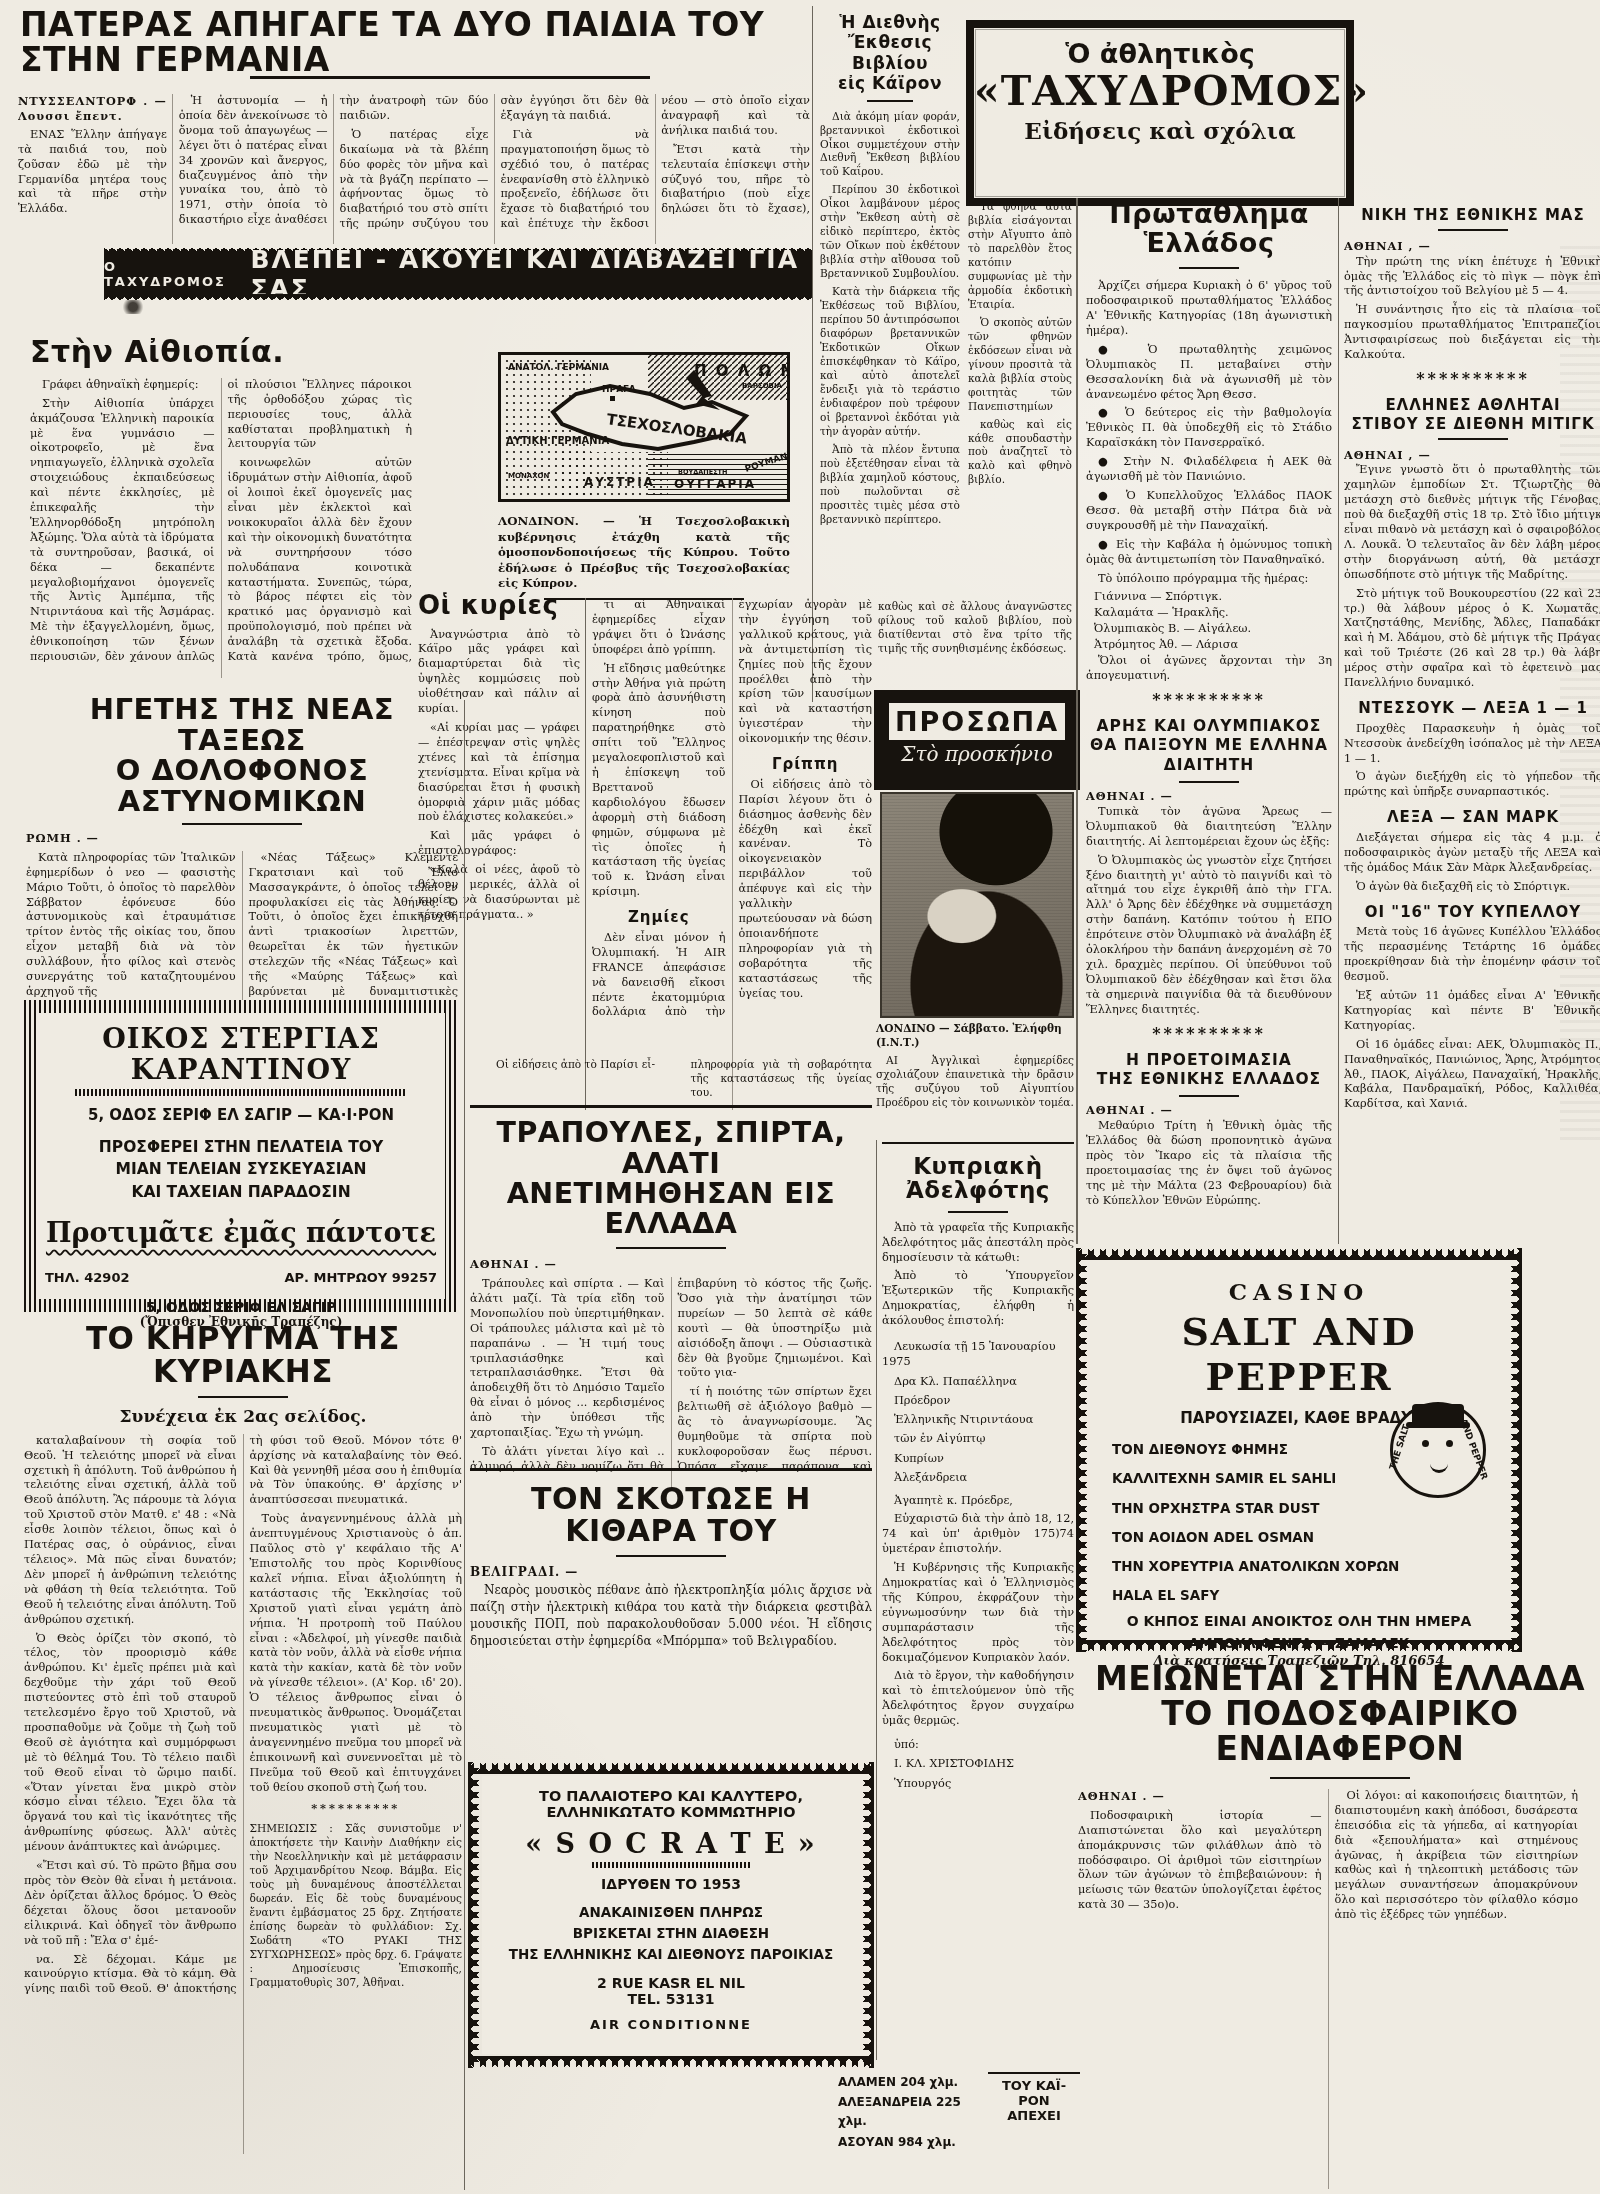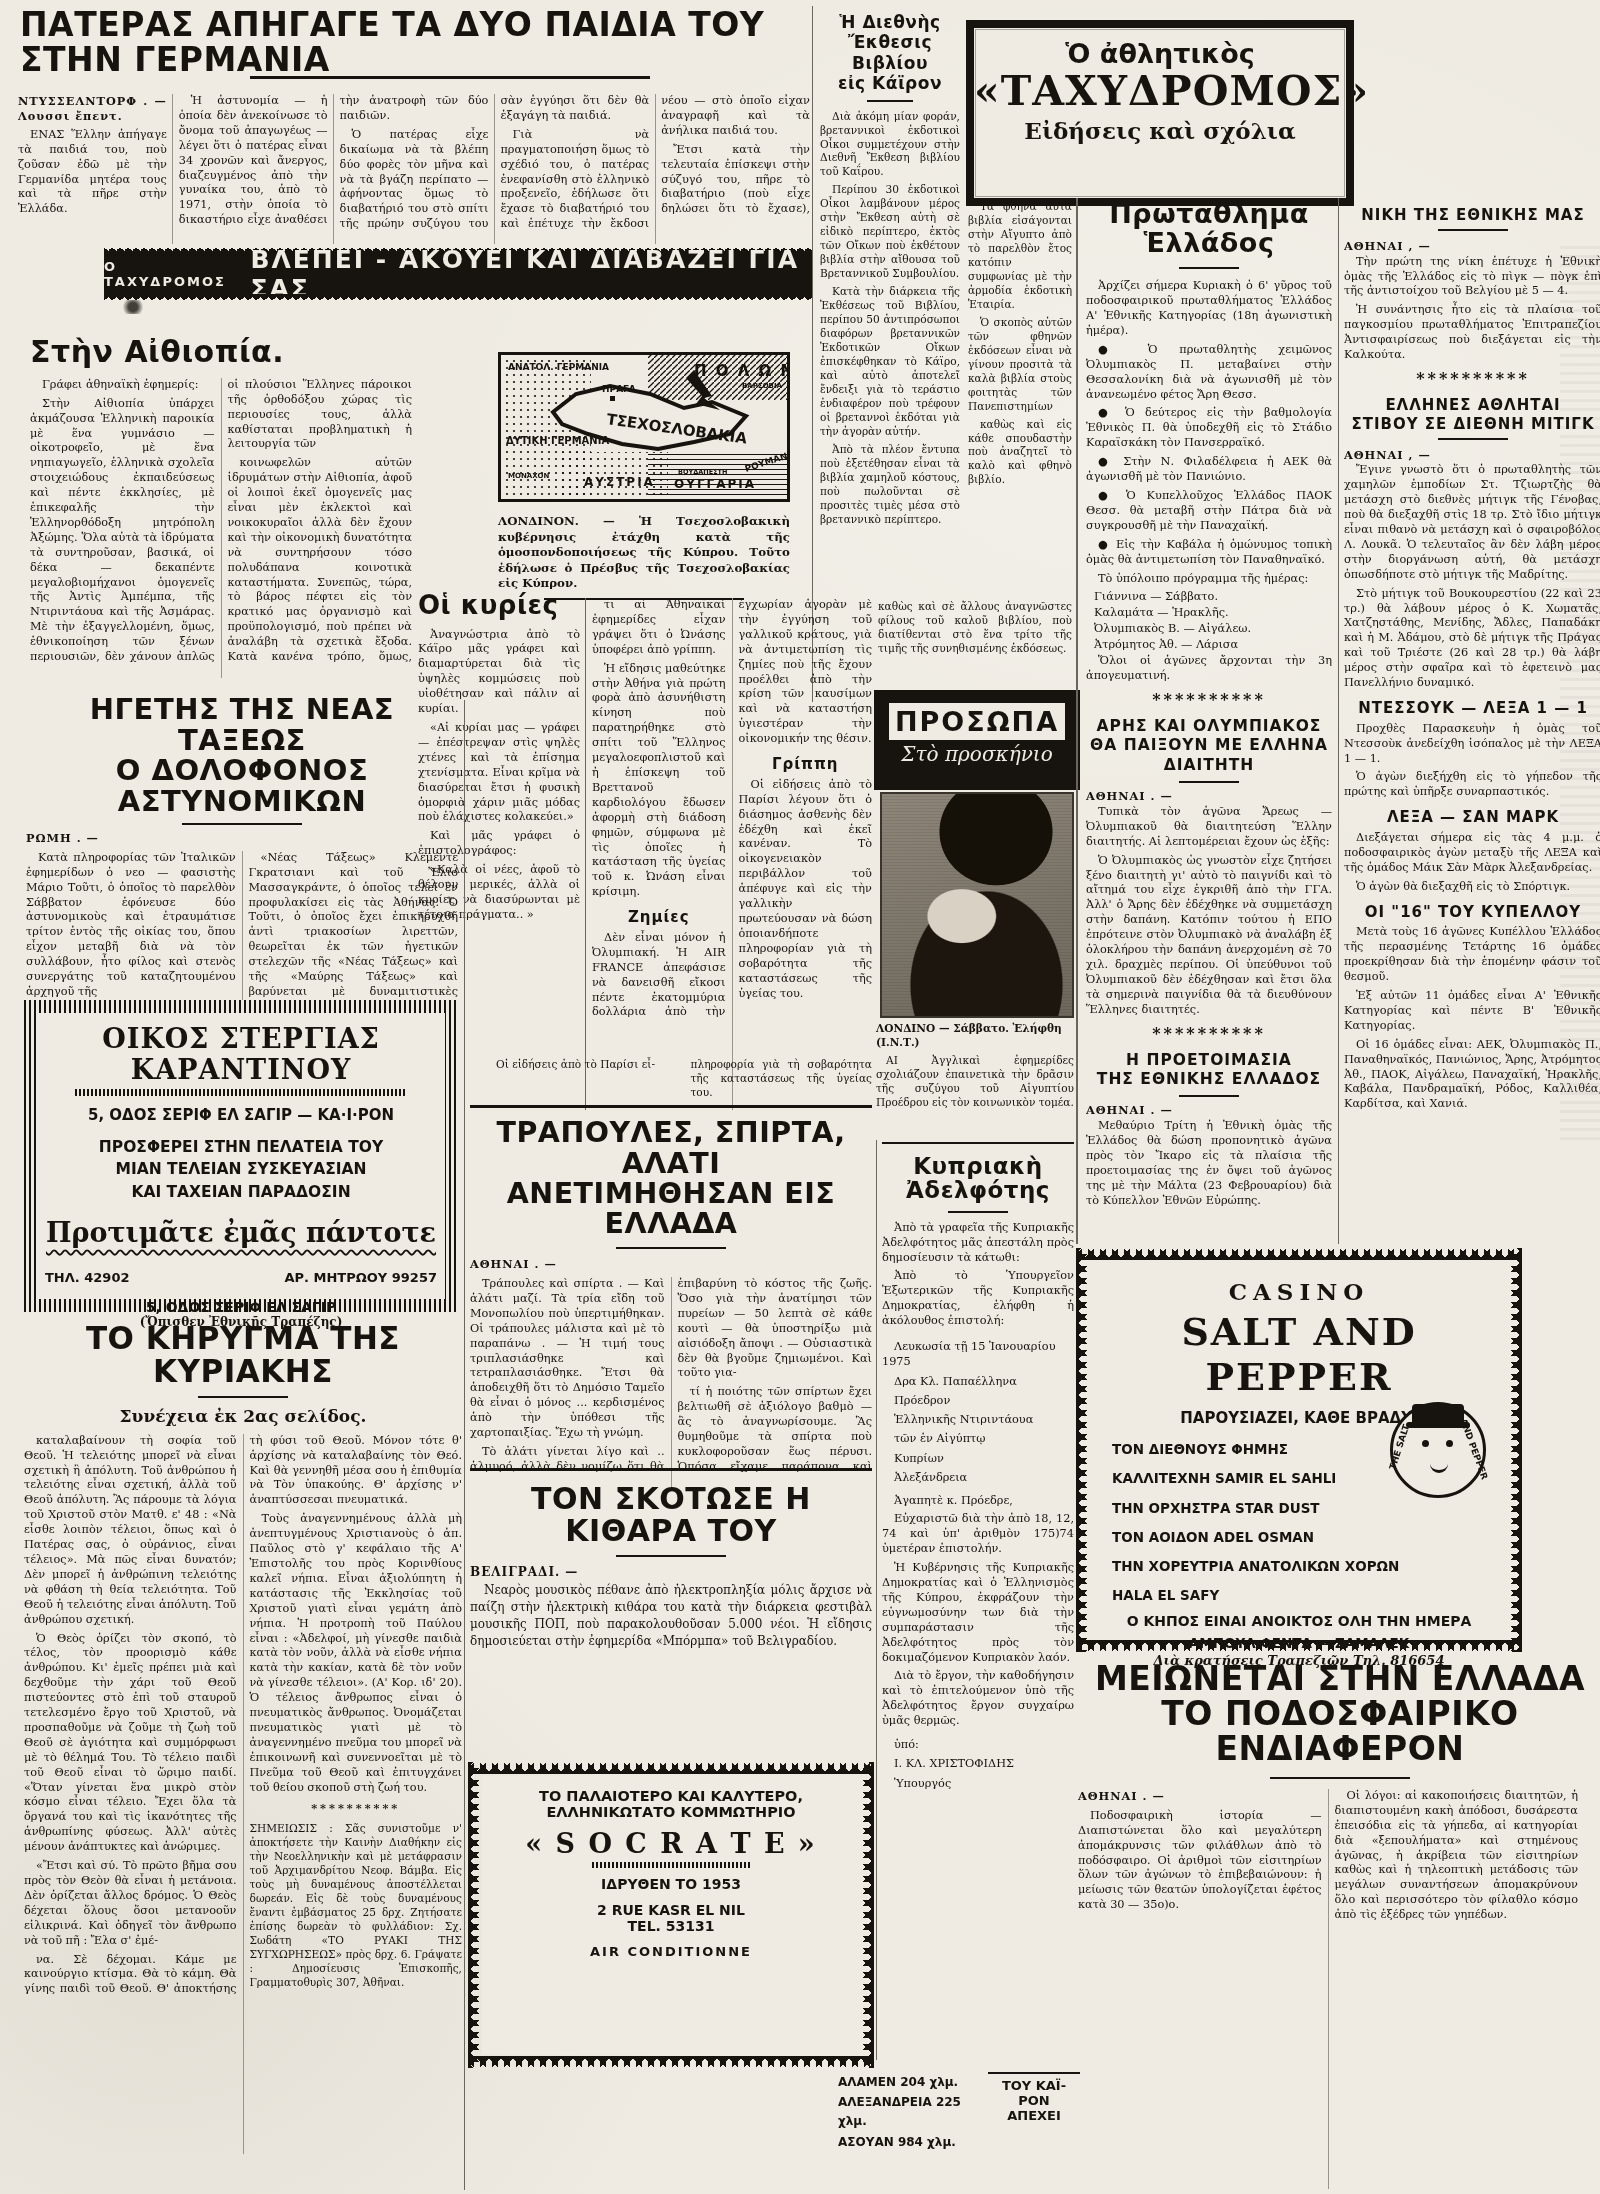--- a/index.html
+++ b/index.html
@@ -263,20 +263,23 @@
     <div class="teeth-top"></div>
     <div class="teeth-bottom"></div>
     <div class="teeth-left"></div>
     <div class="teeth-right"></div>
     <div style="position:absolute;inset:14px;background:var(--paper);text-align:center;padding-top:12px;">
       <div style="font-family:'DejaVu Sans',sans-serif;font-weight:bold;font-size:14.5px;">ΤΟ ΠΑΛΑΙΟΤΕΡΟ ΚΑΙ ΚΑΛΥΤΕΡΟ,</div>
       <div style="font-family:'DejaVu Sans',sans-serif;font-weight:bold;font-size:14.5px;">ΕΛΛΗΝΙΚΩΤΑΤΟ ΚΟΜΜΩΤΗΡΙΟ</div>
       <div style="font-family:'DejaVu Serif',serif;font-weight:bold;font-size:27px;margin-top:8px;letter-spacing:2px;">« S O C R A T E »</div>
       <div style="height:6px;margin:3px 110px;background:repeating-linear-gradient(90deg,var(--ink) 0 2px,transparent 2px 4px);"></div>
       <div style="font-family:'DejaVu Sans',sans-serif;font-weight:bold;font-size:14px;margin-top:8px;">ΙΔΡΥΘΕΝ ΤΟ 1953</div>
+      <div style="font-family:'DejaVu Sans',sans-serif;font-weight:bold;font-size:13.5px;line-height:1.55;margin-top:10px;white-space:pre-line;">ΑΝΑΚΑΙΝΙΣΘΕΝ ΠΛΗΡΩΣ
+ΒΡΙΣΚΕΤΑΙ ΣΤΗΝ ΔΙΑΘΕΣΗ
+ΤΗΣ ΕΛΛΗΝΙΚΗΣ ΚΑΙ ΔΙΕΘΝΟΥΣ ΠΑΡΟΙΚΙΑΣ</div>
       <div style="font-family:'DejaVu Sans',sans-serif;font-weight:bold;font-size:14px;margin-top:10px;">2 RUE KASR EL NIL</div>
       <div style="font-family:'DejaVu Sans',sans-serif;font-weight:bold;font-size:14px;">TEL. 53131</div>
       <div style="font-family:'DejaVu Sans',sans-serif;font-weight:bold;font-size:13px;margin-top:10px;letter-spacing:2px;">AIR CONDITIONNE</div>
     </div>
   </div>
 
   <div class="abs" style="left:830px;top:2072px;width:250px;display:flex;gap:10px;align-items:flex-start;">
     <div style="flex:1;font-family:'DejaVu Sans',sans-serif;font-weight:bold;font-size:12px;line-height:1.6;">
         <div class="match-line">ΑΛΑΜΕΝ  204 χλμ.</div>
         <div class="match-line">ΑΛΕΞΑΝΔΡΕΙΑ  225 χλμ.</div>
@@ -324,21 +327,21 @@
   <div class="vrule" style="left:1076px;top:198px;height:1046px;width:2px;"></div>
 
   <div class="abs" style="left:1086px;top:200px;width:246px;height:1044px;overflow:hidden;">
     <div class="headline-xl center" style="font-size:27px;">Πρωτάθλημα
 Ἑλλάδος</div>
     <div class="hrule-thin" style="width:60px;margin:10px auto;"></div>
     <div class="body-text jtext">
       <p>Ἀρχίζει σήμερα Κυριακὴ ὁ 6' γῦρος τοῦ ποδοσφαιρικοῦ πρωταθλήματος Ἑλλάδος Α' Ἐθνικῆς Κατηγορίας (18η ἀγωνιστικὴ ἡμέρα).</p>
       <span><p>● Ὁ πρωταθλητὴς χειμῶνος Ὀλυμπιακὸς Π. μεταβαίνει στὴν Θεσσαλονίκη διὰ νὰ ἀγωνισθῆ μὲ τὸν ἀνανεωμένο φέτος Ἄρη Θεσσ.</p><p>● Ὁ δεύτερος εἰς τὴν βαθμολογία Ἐθνικὸς Π. θὰ ὑποδεχθῆ εἰς τὸ Στάδιο Καραϊσκάκη τὸν Πανσερραϊκό.</p><p>● Στὴν Ν. Φιλαδέλφεια ἡ ΑΕΚ θὰ ἀγωνισθῆ μὲ τὸν Πανιώνιο.</p><p>● Ὁ Κυπελλοῦχος Ἑλλάδος ΠΑΟΚ Θεσσ. θὰ μεταβῆ στὴν Πάτρα διὰ νὰ συγκρουσθῆ μὲ τὴν Παναχαϊκή.</p><p>● Εἰς τὴν Καβάλα ἡ ὁμώνυμος τοπικὴ ὁμὰς θὰ ἀντιμετωπίση τὸν Παναθηναϊκό.</p></span>
       <p>Τὸ ὑπόλοιπο πρόγραμμα τῆς ἡμέρας:</p>
-      <span><div class="match-line">Γιάννινα — Σάββατο.</div><div class="match-line">Καλαμάτα — Ἡρακλῆς.</div><div class="match-line">Ὀλυμπιακὸς Β. — Αἰγάλεω.</div><div class="match-line">Ἀτρόμητος Ἀθ. — Λάρισα</div></span>
+      <span><div class="match-line">Γιάννινα — Σπόρτιγκ.</div><div class="match-line">Καλαμάτα — Ἡρακλῆς.</div><div class="match-line">Ὀλυμπιακὸς Β. — Αἰγάλεω.</div><div class="match-line">Ἀτρόμητος Ἀθ. — Λάρισα</div></span>
       <p>Ὅλοι οἱ ἀγῶνες ἄρχονται τὴν 3η ἀπογευματινή.</p>
     </div>
     <div class="divider-stars">**********</div>
     <div class="subhead-c" style="font-size:15.5px;">ΑΡΗΣ ΚΑΙ ΟΛΥΜΠΙΑΚΟΣ
 ΘΑ ΠΑΙΞΟΥΝ ΜΕ ΕΛΛΗΝΑ
 ΔΙΑΙΤΗΤΗ</div>
     <div class="hrule-thin" style="width:60px;margin:6px auto;"></div>
     <div class="body-text"><span class="dateline">ΑΘΗΝΑΙ . —</span></div>
     <div class="body-text jtext">
         <p>Τυπικὰ τὸν ἀγῶνα Ἄρεως — Ὀλυμπιακοῦ θὰ διαιτητεύση Ἕλλην διαιτητής. Αἱ λεπτομέρειαι ἔχουν ὡς ἑξῆς:</p>

